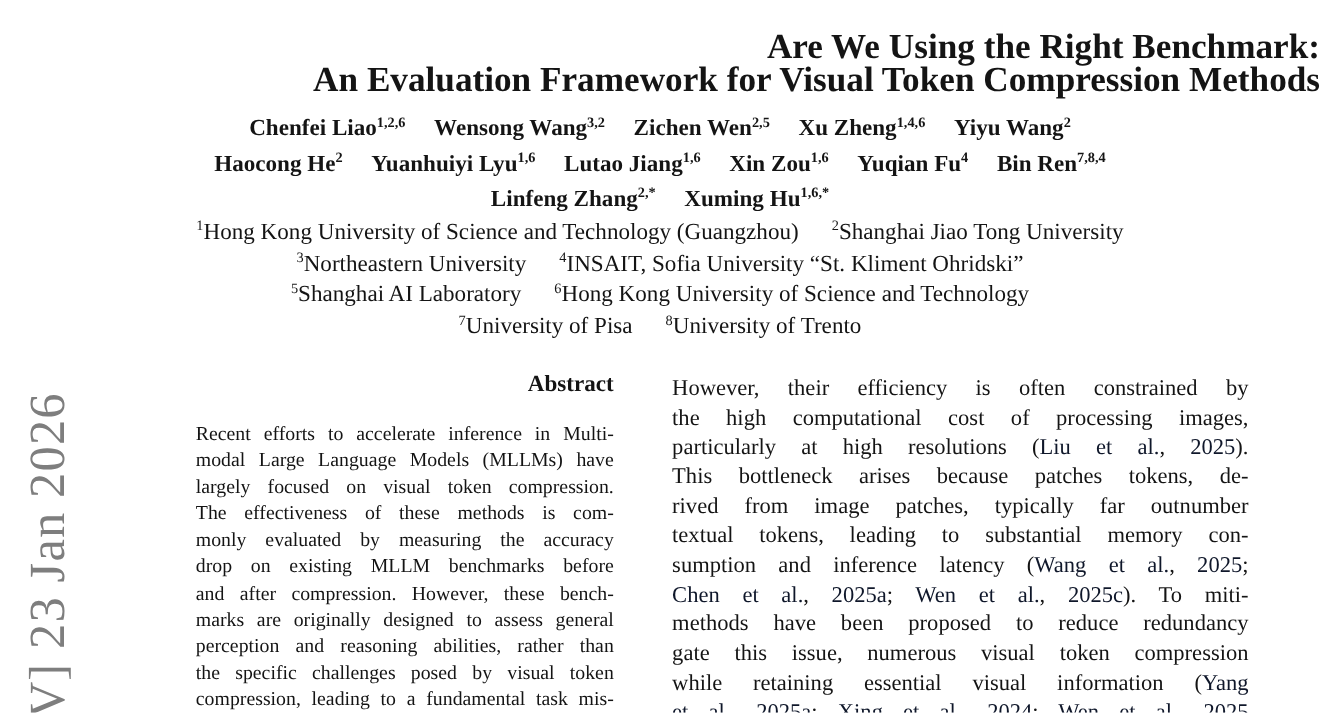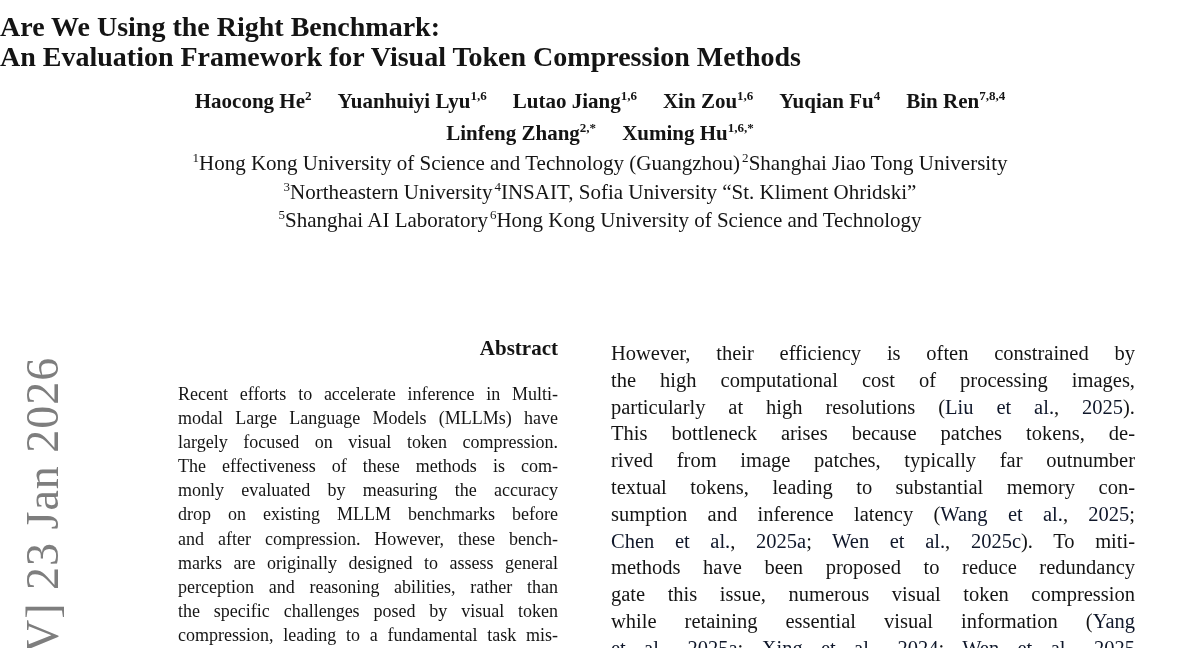--- a/index.html
+++ b/index.html
@@ -18,41 +18,41 @@
     left: 16px;
     top: 653px;
     transform: rotate(-90deg);
     transform-origin: 0 0;
     font-size: 46px;
     letter-spacing: 1px;
     color: #7e7e7e;
     white-space: nowrap;
   }
   .title {
-    padding-top: 12px;
-    text-align: left;
+    padding-top: 27px;
+    text-align: right;
     font-weight: bold;
-    font-size: 28px;
+    font-size: 32px;
     line-height: 30px;
   }
   .authors {
     margin-top: 13px;
     text-align: center;
     font-weight: bold;
     font-size: 21px;
   }
   .author-row { line-height: 32px; }
   .author { margin: 0 13px; white-space: nowrap; }
   sup { font-size: 0.62em; line-height: 0; }
   .affils {
     text-align: center;
     font-size: 21px;
   }
   .affil-row { line-height: 28.6px; }
-  .affil { margin: 0 1px; white-space: nowrap; }
+  .affil { margin: 0 15px; white-space: nowrap; }
   .abs-col {
     position: absolute;
     left: 178px;
     top: 336px;
     width: 380px;
   }
   .abs-head {
     font-weight: bold;
     font-size: 21px;
     line-height: 24px;
@@ -87,28 +87,30 @@
 <div class="page">
 
   <div class="watermark">V] 23 Jan 2026</div>
 
   <div class="title">
     <div>Are We Using the Right Benchmark:</div>
     <div>An Evaluation Framework for Visual Token Compression Methods</div>
   </div>
 
   <div class="authors" id="authors">
+      <div class="author-row"><span class="author">Chenfei Liao<sup>1,2,6</sup></span><span class="author">Wensong Wang<sup>3,2</sup></span><span class="author">Zichen Wen<sup>2,5</sup></span><span class="author">Xu Zheng<sup>1,4,6</sup></span><span class="author">Yiyu Wang<sup>2</sup></span></div>
       <div class="author-row"><span class="author">Haocong He<sup>2</sup></span><span class="author">Yuanhuiyi Lyu<sup>1,6</sup></span><span class="author">Lutao Jiang<sup>1,6</sup></span><span class="author">Xin Zou<sup>1,6</sup></span><span class="author">Yuqian Fu<sup>4</sup></span><span class="author">Bin Ren<sup>7,8,4</sup></span></div>
       <div class="author-row"><span class="author">Linfeng Zhang<sup>2,*</sup></span><span class="author">Xuming Hu<sup>1,6,*</sup></span></div>
     </div>
 
   <div class="affils" id="affils">
       <div class="affil-row"><span class="affil"><sup>1</sup>Hong Kong University of Science and Technology (Guangzhou)</span><span class="affil"><sup>2</sup>Shanghai Jiao Tong University</span></div>
       <div class="affil-row"><span class="affil"><sup>3</sup>Northeastern University</span><span class="affil"><sup>4</sup>INSAIT, Sofia University “St. Kliment Ohridski”</span></div>
       <div class="affil-row"><span class="affil"><sup>5</sup>Shanghai AI Laboratory</span><span class="affil"><sup>6</sup>Hong Kong University of Science and Technology</span></div>
+      <div class="affil-row"><span class="affil"><sup>7</sup>University of Pisa</span><span class="affil"><sup>8</sup>University of Trento</span></div>
     </div>
 
   <div class="abs-col">
     <div class="abs-head">Abstract</div>
     <div class="abs-body" id="abstract-body">
         <div class="abs-line">Recent efforts to accelerate inference in Multi-</div>
         <div class="abs-line">modal Large Language Models (MLLMs) have</div>
         <div class="abs-line">largely focused on visual token compression.</div>
         <div class="abs-line">The effectiveness of these methods is com-</div>
         <div class="abs-line">monly evaluated by measuring the accuracy</div>

